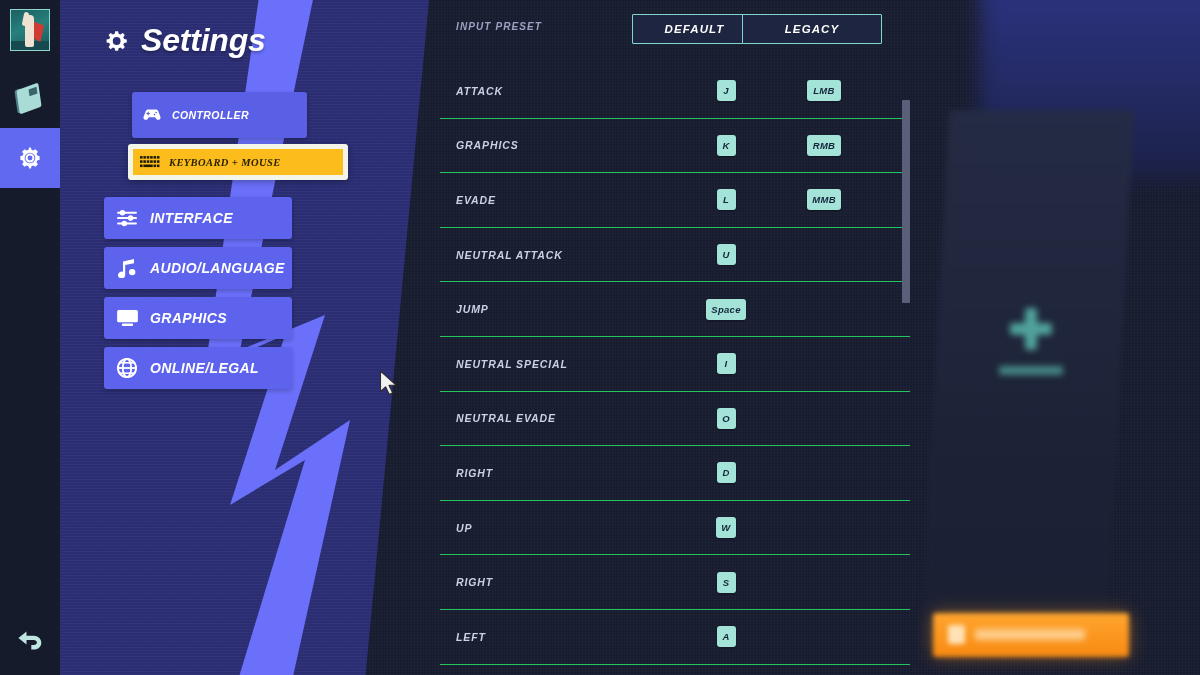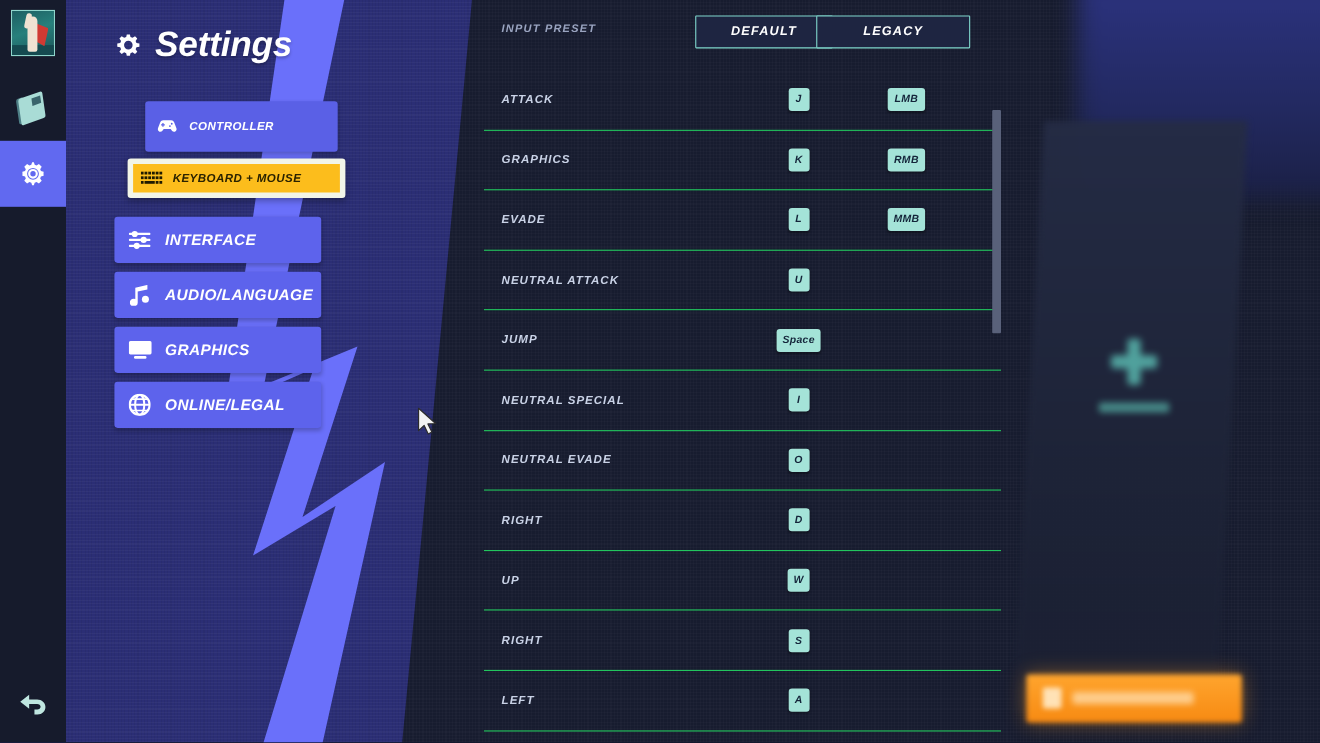--- a/index.html
+++ b/index.html
@@ -257,26 +257,27 @@
     width: 175px;
     height: 46px;
     margin-left: 28px;
     background: #5a60e6;
     margin-bottom: 6px;
   }
   .menu-btn.sub .mb-icon { width: 40px; }
   .menu-btn.sub .mb-label { font-size: 10.5px; color: #ffffff; }
 
   .menu-btn.sub.active {
-    width: 198px;
+    width: 220px;
     height: 36px;
-    margin-left: 12px;
+    margin-left: 24px;
     background: #fcbd1c;
     border: 5px solid #f2f5e8;
     box-shadow: 0 2px 6px rgba(0,0,0,.3);
+    font-family: Liberation Serif, serif;
   }
   .menu-btn.sub.active .mb-icon { width: 36px; }
   .menu-btn.sub.active .mb-label { font-size: 10.5px; color: #2b2300; }
 
   .menu-gap { height: 11px; }
 
   
   .cursor {
     position: absolute;
     left: 379px; top: 370px;

